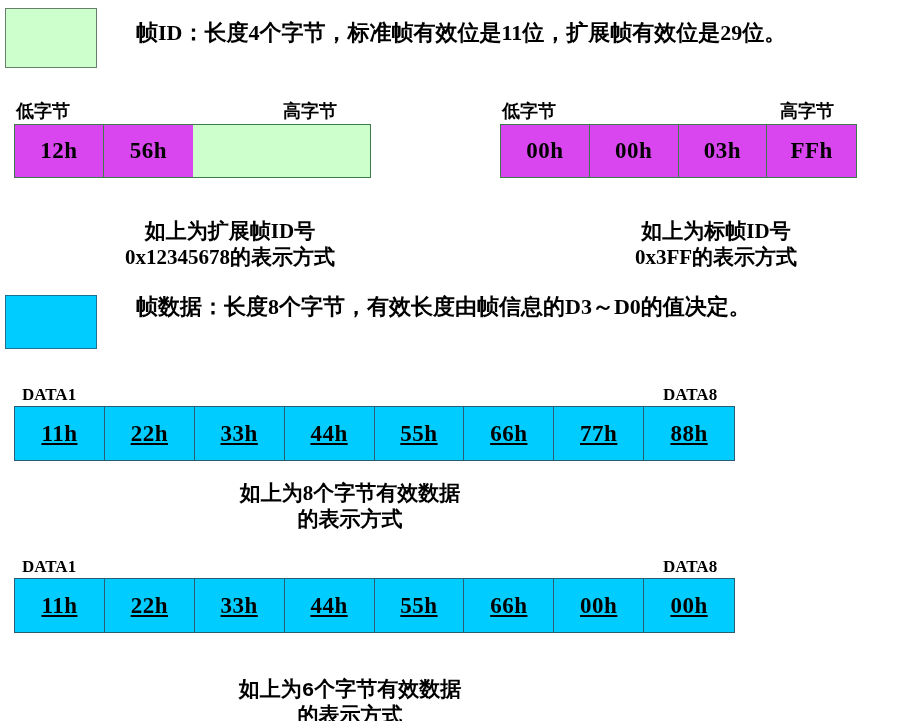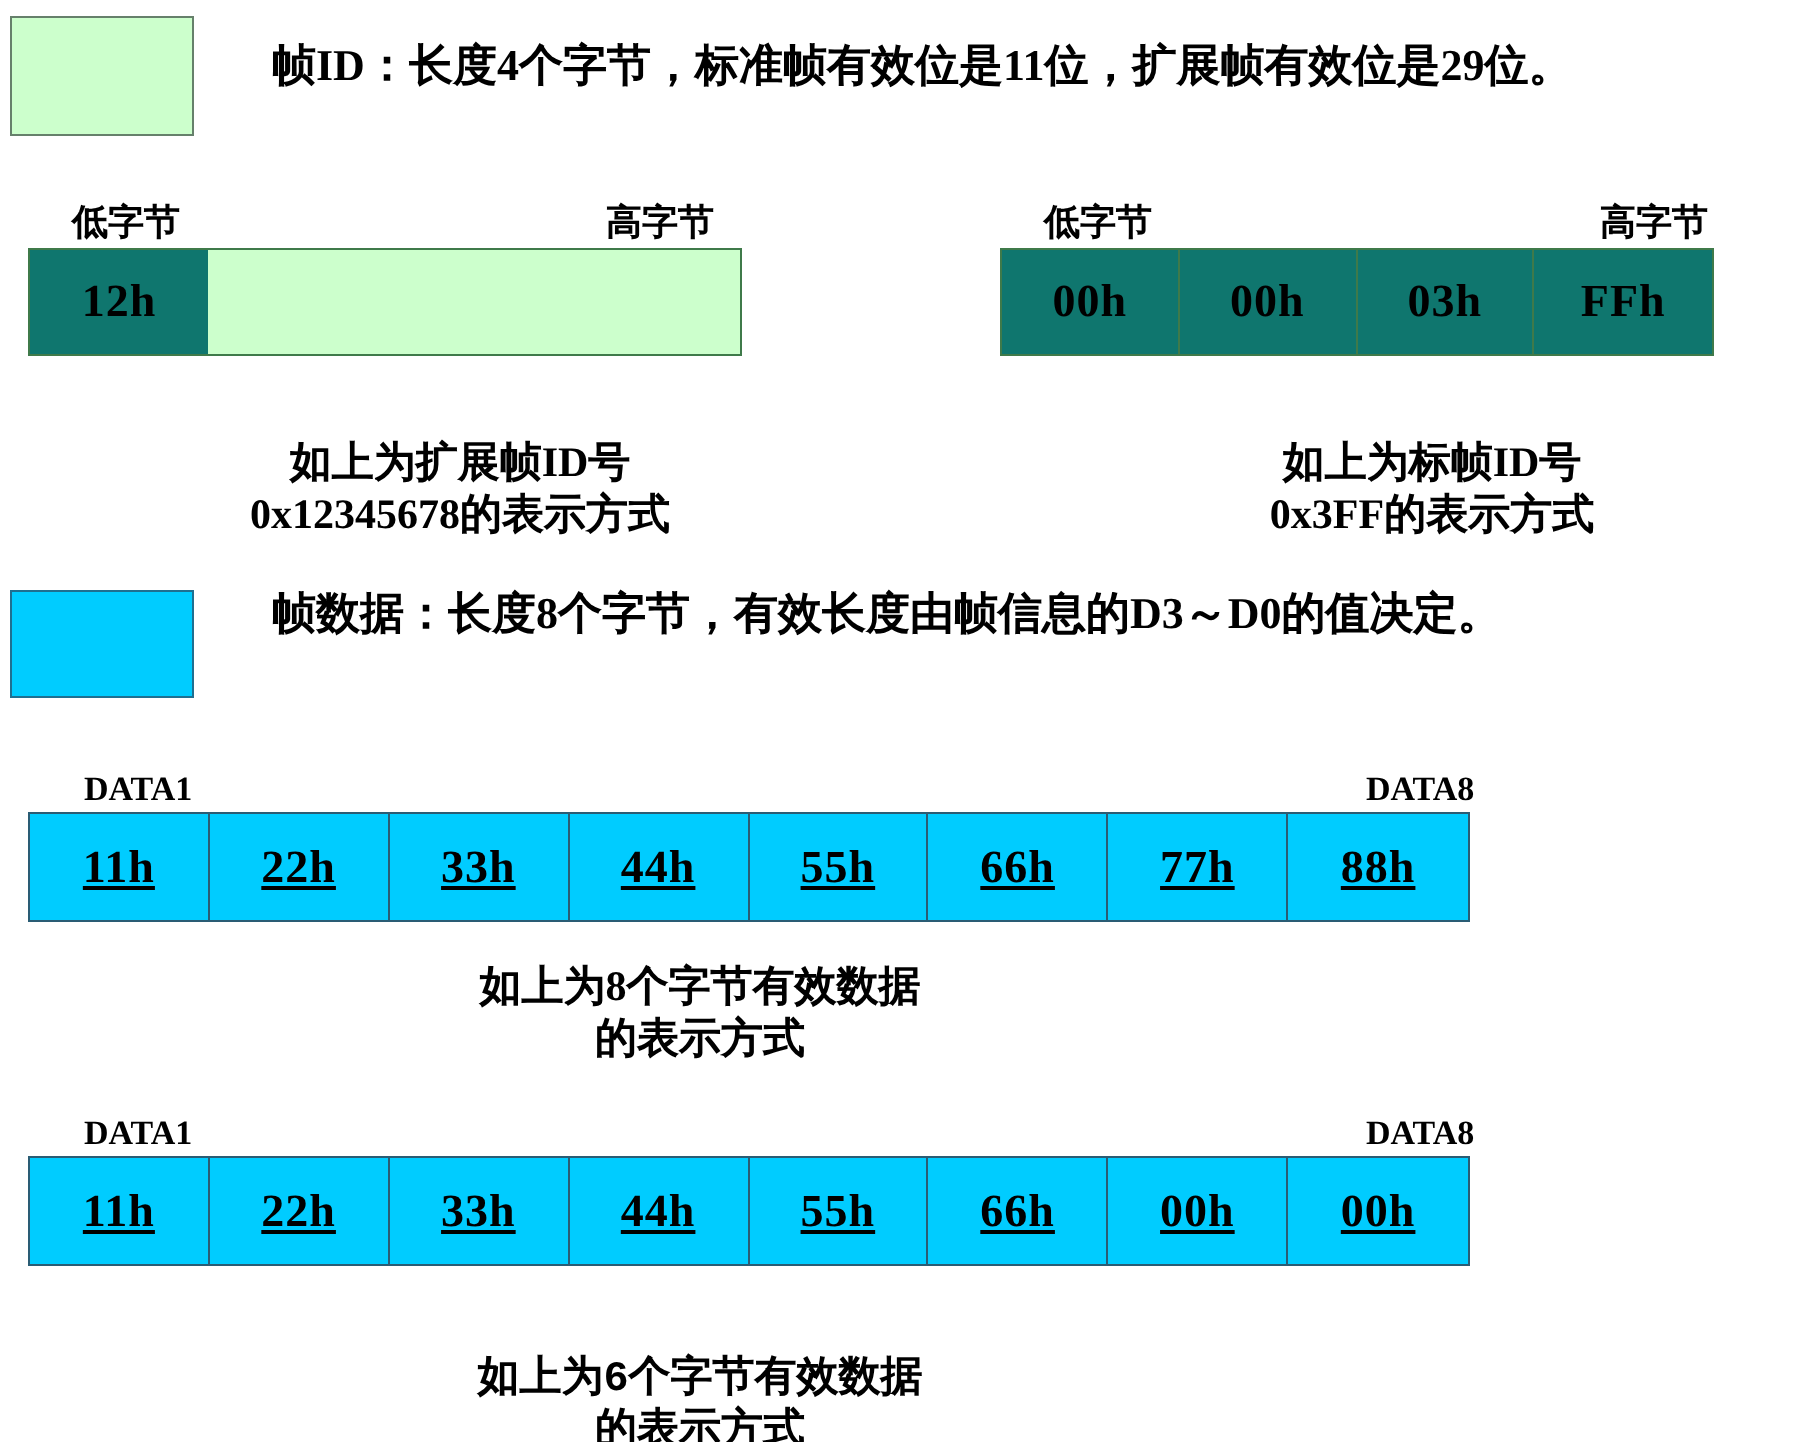--- a/index.html
+++ b/index.html
@@ -84,21 +84,21 @@
   .byte-cell:last-child {
     border-right: none;
   }
 
   .byte-table.green-table {
     background: #ccffcc;
     border-color: #3f7a4a;
   }
   .byte-table.green-table .byte-cell {
     border-right-color: #3f7a4a;
-    background: #0f766e;
+    background: #d946ef;
   }
 
   .byte-table.blue-table {
     background: #00ccff;
     border-color: #2a5c74;
     text-decoration: underline;
   }
   .byte-table.blue-table .byte-cell {
     border-right-color: #2a5c74;
     background: #00ccff;
@@ -137,21 +137,20 @@
   }
   #data-table-6 .byte-cell { width: 90px; }
 
   
   .table-label {
     position: absolute;
     font-family: "Liberation Serif", "DejaVu Serif", serif;
     font-weight: bold;
     font-size: 17px;
     white-space: nowrap;
-    margin-left: 20px;
   }
   .table-label.cjk {
     font-size: 18px;
   }
 
   #label-low-ext  { left: 16px;  top: 99px; }
   #label-high-ext { left: 283px; top: 99px; }
   #label-low-std  { left: 502px; top: 99px; }
   #label-high-std { left: 780px; top: 99px; }
 
@@ -183,20 +182,21 @@
 <div class="canvas">
 
   <div class="legend-swatch green"></div>
   <div class="legend-text id-legend">帧ID：长度4个字节，标准帧有效位是11位，扩展帧有效位是29位。</div>
 
   <div class="table-label cjk" id="label-low-ext">低字节</div>
   <div class="table-label cjk" id="label-high-ext">高字节</div>
 
   <div class="byte-table green-table" id="id-table-extended">
     <div class="byte-cell">12h</div>
+    <div class="byte-cell">56h</div>
   </div>
 
   <div class="caption" id="caption-extended">
     <span class="line">如上为扩展帧ID号</span>
     <span class="line">0x12345678的表示方式</span>
   </div>
 
   <div class="table-label cjk" id="label-low-std">低字节</div>
   <div class="table-label cjk" id="label-high-std">高字节</div>
 

